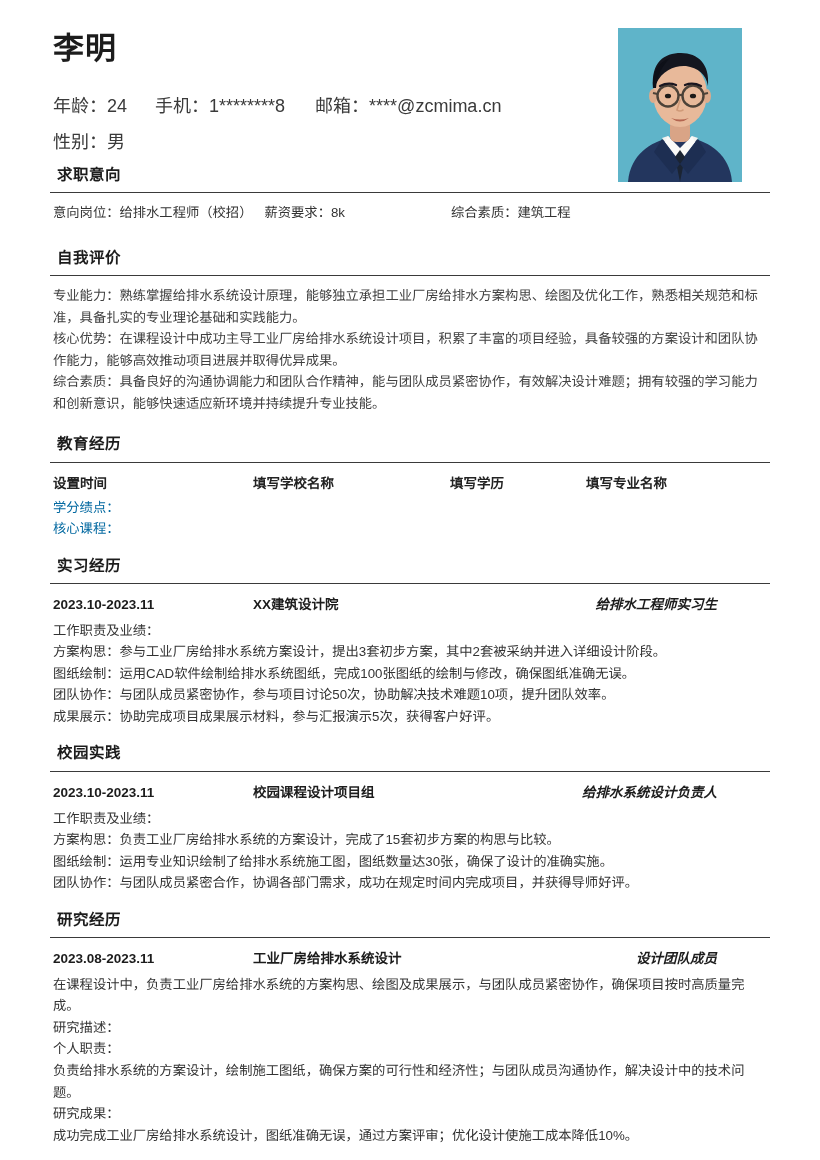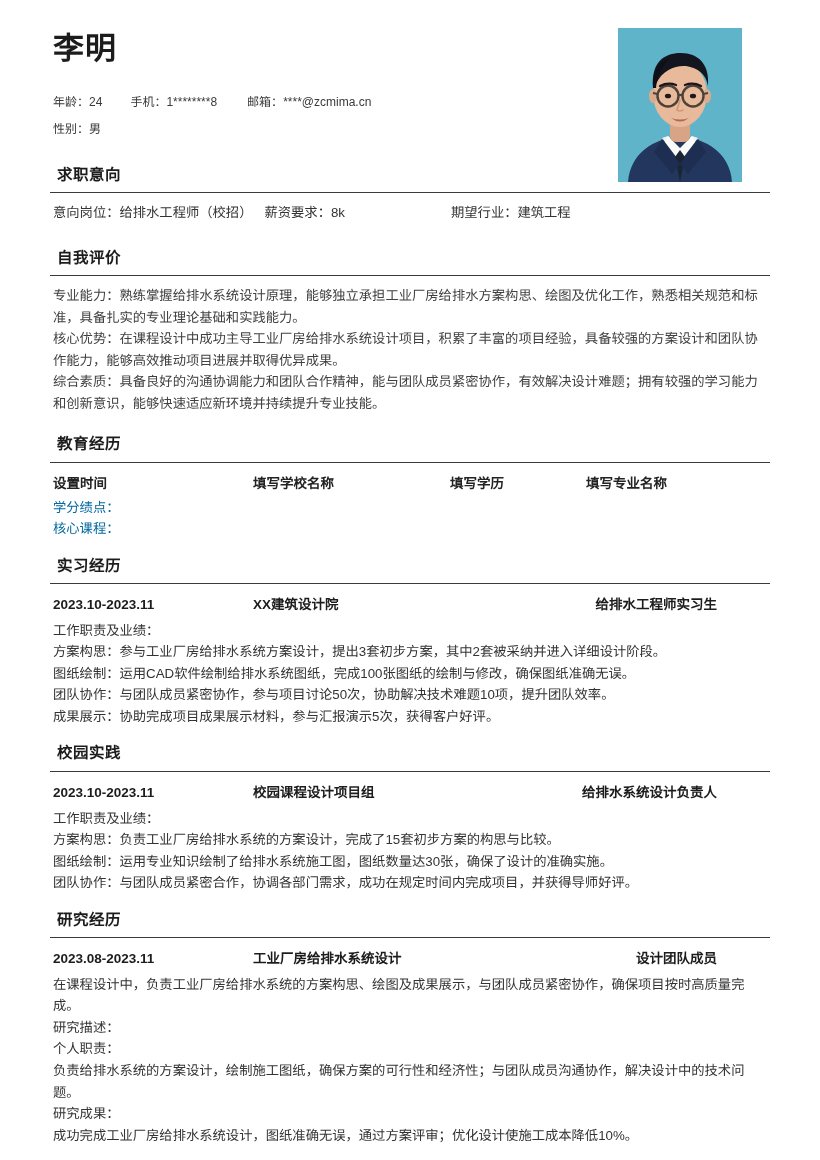--- a/index.html
+++ b/index.html
@@ -33,21 +33,21 @@
   }
   .name {
     font-size: 31px;
     font-weight: bold;
     color: #1c1c1c;
     letter-spacing: 1px;
     margin: 0 0 26px 3px;
     line-height: 1.2;
   }
   .contact-line {
-    font-size: 12px;
+    font-size: 18px;
     color: #3a3a3a;
     line-height: 1.55;
     margin: 0 0 8px 3px;
     white-space: nowrap;
   }
   .contact-item {
     display: inline-block;
   }
   .gap-1 { display:inline-block; width: 28px; }
   .gap-2 { display:inline-block; width: 30px; }
@@ -135,21 +135,21 @@
     position: relative;
     height: 24px;
     line-height: 24px;
     font-size: 13.5px;
     font-weight: bold;
     color: #1c1c1c;
     margin: 0 0 3px 3px;
   }
   .exp-date { position: absolute; left: 0; }
   .exp-org  { position: absolute; left: 200px; }
-  .exp-role { position: absolute; right: 53px; }
+  .exp-role { position: absolute; right: 53px; font-style: italic; }
 
   .exp-body {
     font-size: 13.3px;
     color: #333333;
     line-height: 1.62;
     margin-left: 3px;
   }
   .exp-body p { margin: 0; }
 
   .sec-gap-lg { height: 20px; }
@@ -213,21 +213,21 @@
         <path d="M53 90 Q62 97 71 90 Q62 93 53 90 Z" fill="#b4654f"></path>
       </svg>
     </div>
   </div>
 
   <div class="section">
     <div class="section-title">求职意向</div>
     <div class="rule"></div>
     <div class="intent-row">
       <span class="intent-left"><span>意向岗位：</span><span>给排水工程师（校招）</span><span class="spacer-sm"></span><span>薪资要求：</span><span>8k</span></span>
-      <span class="intent-right"><span>期望行业：</span><span>建筑工程</span></span>
+      <span class="intent-right"><span>综合素质：</span><span>建筑工程</span></span>
     </div>
   </div>
 
   <div class="sec-gap-md"></div>
 
   <div class="section">
     <div class="section-title">自我评价</div>
     <div class="rule"></div>
     <div class="body-text">
       <p>专业能力：熟练掌握给排水系统设计原理，能够独立承担工业厂房给排水方案构思、绘图及优化工作，熟悉相关规范和标准，具备扎实的专业理论基础和实践能力。</p>

